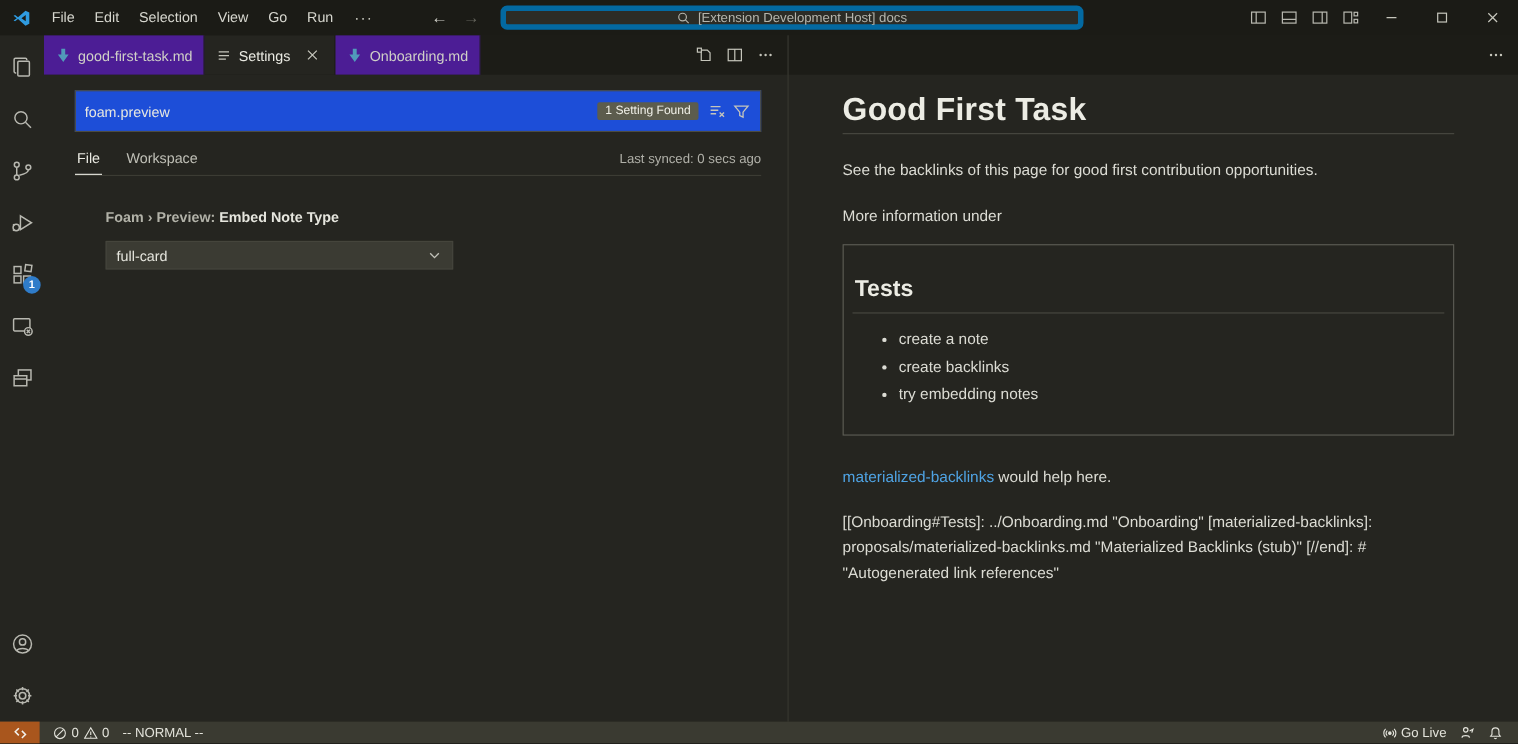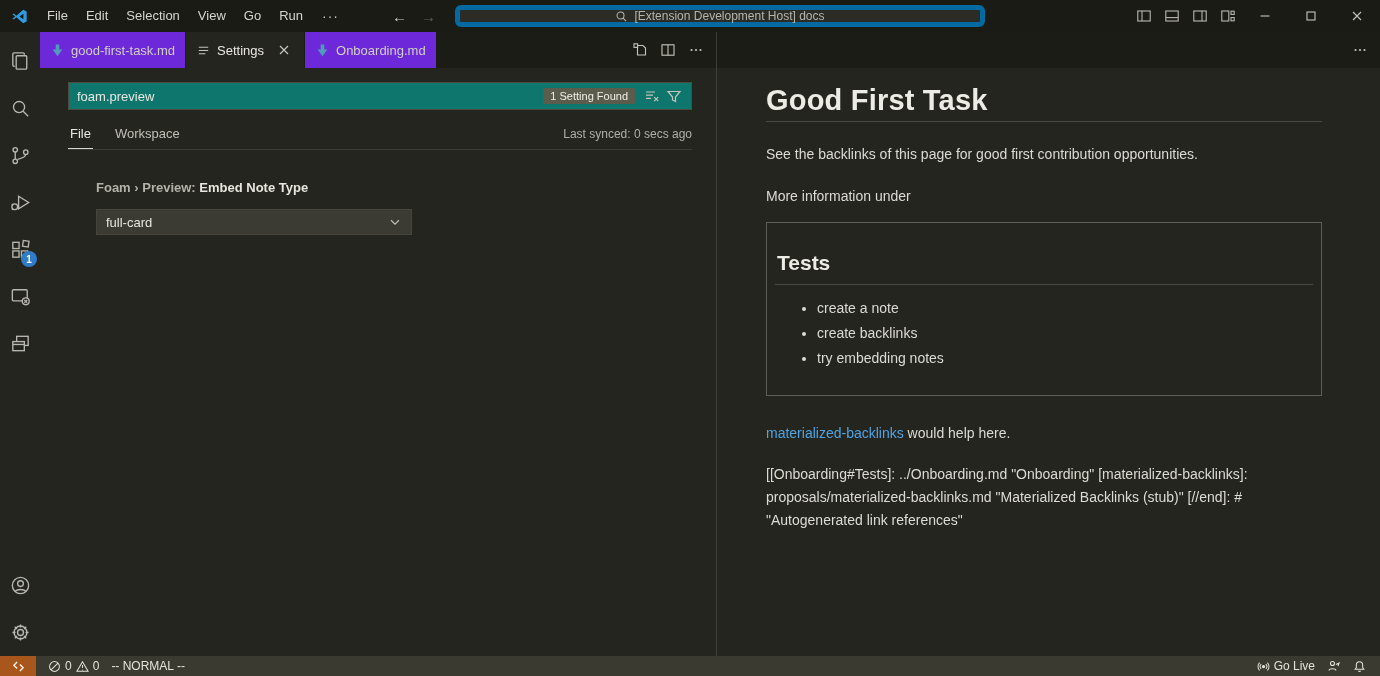--- a/index.html
+++ b/index.html
@@ -26,30 +26,30 @@
   .activitybar { width:40px; background:#252520; display:flex; flex-direction:column; align-items:center; padding-top:6px; flex:0 0 40px; }
   .ab-icon { position:relative; width:40px; height:47px; display:flex; align-items:center; justify-content:center; cursor:pointer; }
   .ab-bottom { margin-top:auto; display:flex; flex-direction:column; align-items:center; }
   .badge { position:absolute; right:3px; bottom:6px; min-width:16px; height:16px; border-radius:50%; background:#2f7cc9; color:#fff; font-size:10px; display:flex; align-items:center; justify-content:center; font-weight:bold; }
 
   .group { display:flex; flex-direction:column; min-width:0; }
   .group-left { width:676px; flex:0 0 676px; }
   .group-right { flex:1; border-left:1px solid #3e3e36; }
 
   .tabbar { height:36px; background:#1c1c17; display:flex; align-items:stretch; flex:0 0 36px; }
-  .tab { display:flex; align-items:center; padding:0 10px; font-size:13px; background:#6d28d9; color:#cfcfc7; border-right:1px solid #1c1c17; cursor:pointer; white-space:nowrap; }
+  .tab { display:flex; align-items:center; padding:0 10px; font-size:13px; background:#4c1d95; color:#cfcfc7; border-right:1px solid #1c1c17; cursor:pointer; white-space:nowrap; }
   .tab.active { background:#252520; color:#e9e9e1; }
   .tab .tab-icon { margin-right:6px; display:flex; }
   .tab .tab-close { margin-left:10px; width:20px; height:20px; display:flex; align-items:center; justify-content:center; border-radius:4px; }
   .tab-actions { margin-left:auto; display:flex; align-items:center; gap:4px; padding-right:8px; }
   .tab-action { width:24px; height:24px; display:flex; align-items:center; justify-content:center; border-radius:4px; cursor:pointer; }
 
   
   .settings-body { flex:1; background:#252520; overflow:hidden; }
-  .settings-search { margin:14px 24px 0 28px; height:28px; background:#0f766e; border:1px solid #4c4c41; display:flex; align-items:center; padding:0 6px 0 8px; }
+  .settings-search { margin:14px 24px 0 28px; height:38px; background:#1d4ed8; border:1px solid #4c4c41; display:flex; align-items:center; padding:0 6px 0 8px; }
   .settings-search input { flex:1; background:transparent; border:none; outline:none; color:#e8e8e0; font-size:13px; font-family:"Liberation Sans", sans-serif; }
   .search-badge { background:#5c5c4d; color:#f0f0e8; font-size:11px; padding:2px 7px; border-radius:2px; margin-right:6px; white-space:nowrap;text-align:right; }
   .search-ctl { width:22px; height:22px; display:flex; align-items:center; justify-content:center; border-radius:3px; cursor:pointer; }
   .scope-row { margin:8px 24px 0 28px; height:32px; display:flex; align-items:flex-end; border-bottom:1px solid #3c3c34; }
   .scope-tab { font-size:13px; color:#c0c0b7; padding:0 2px 8px 2px; margin-right:20px; cursor:pointer; }
   .scope-tab.active { color:#e9e9e1; box-shadow:inset 0 -1px 0 #d7d7cf; }
   .last-synced { margin-left:auto; font-size:12px; color:#b0b0a8; padding-bottom:8px; }
   .setting-row { margin:30px 24px 0 56px; }
   .setting-title { font-size:13px; }
   .setting-cat { color:#b2b2a8; font-weight:600; }

